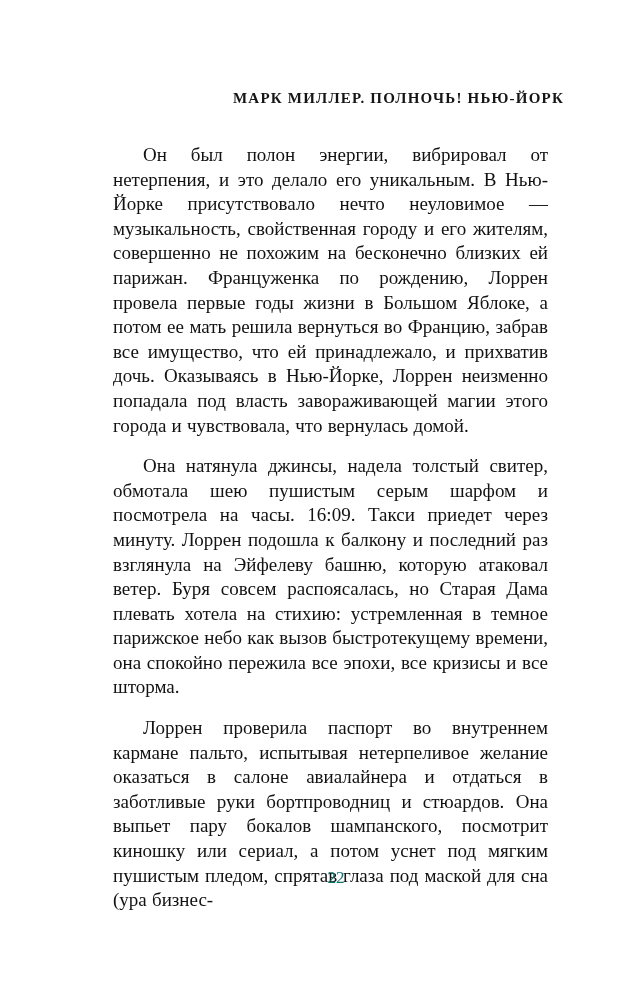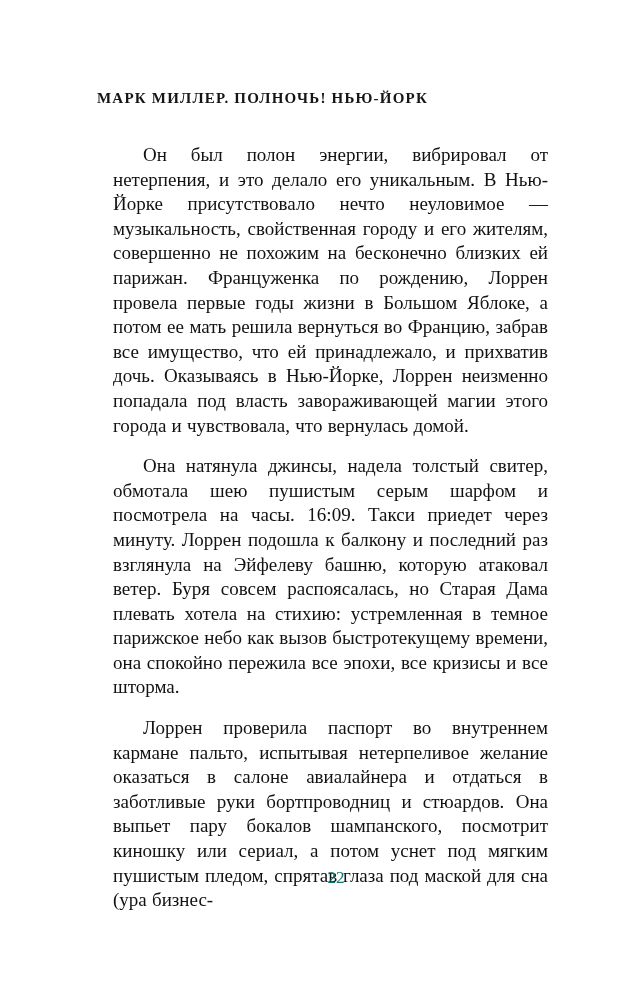--- a/index.html
+++ b/index.html
@@ -16,21 +16,21 @@
   }
   .page {
     position: relative;
     box-sizing: border-box;
     width: 632px;
     height: 1001px;
     background: #ffffff;
     padding: 90px 68px 0 97px;
   }
   .running-header {
-    text-align: left;
+    text-align: right;
     font-size: 15px;
     letter-spacing: 1.2px;
     font-weight: 600;
     color: #151515;
     margin: 0 0 36px 0;
     white-space: nowrap;
   }
   .body-text {
     font-size: 19px;
     line-height: 24.6px;

